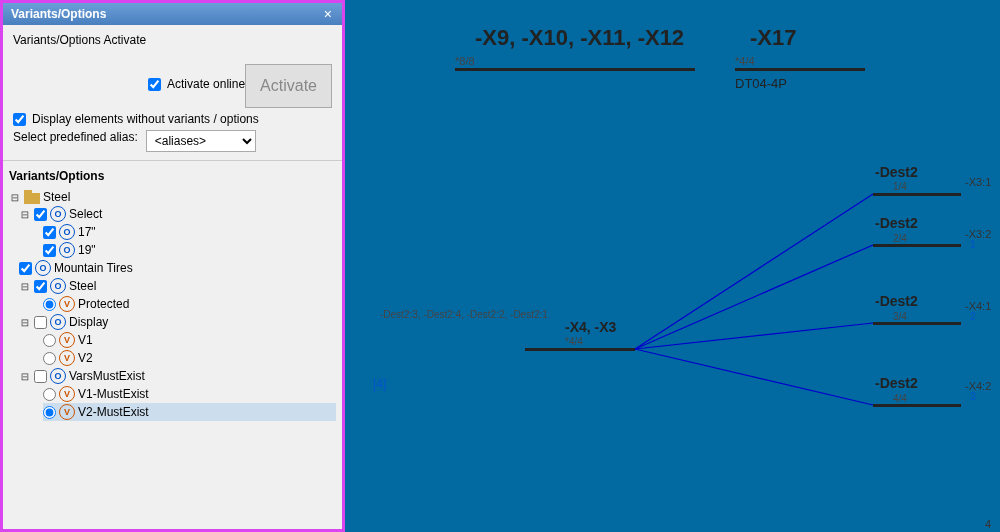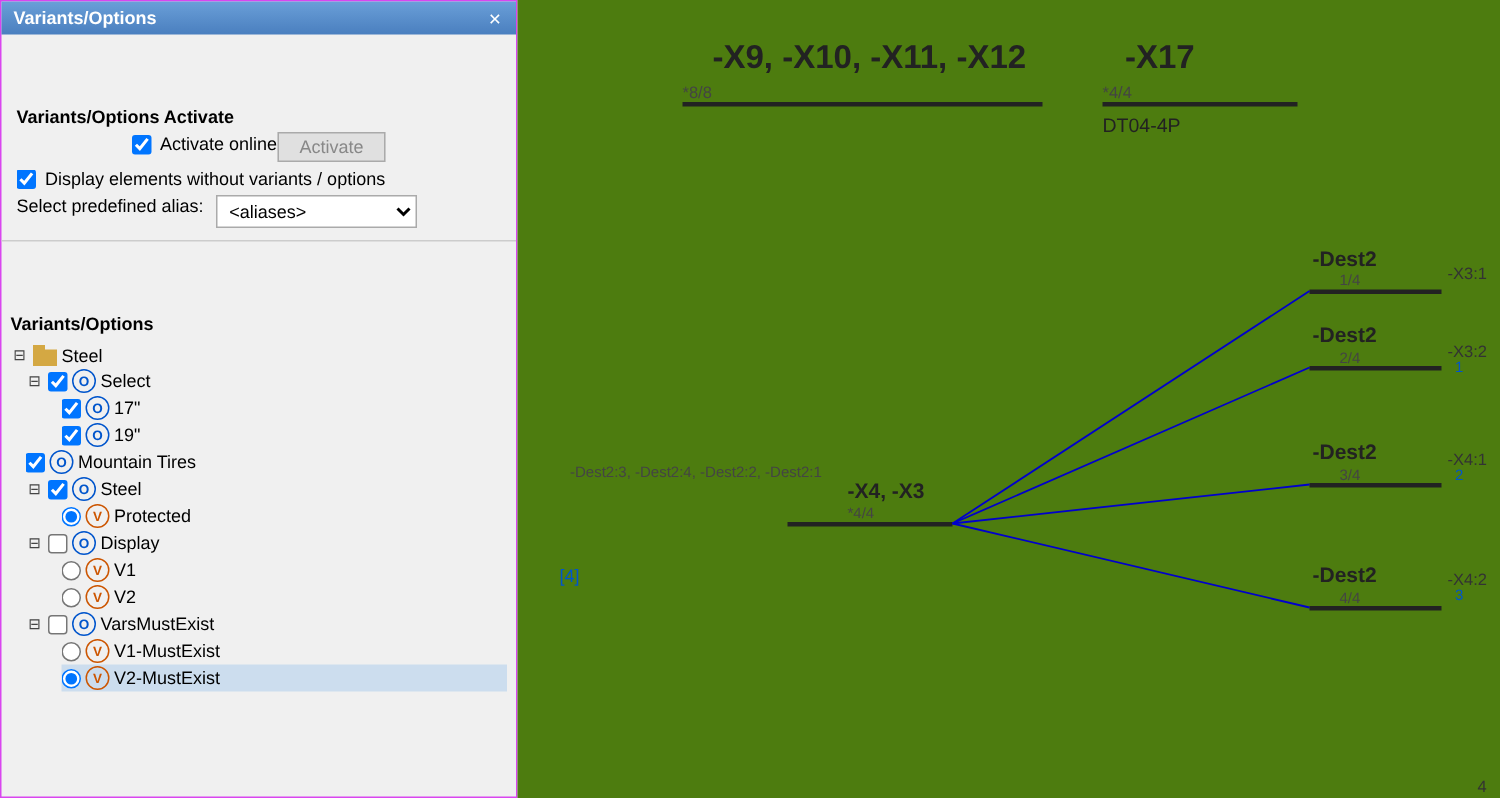--- a/index.html
+++ b/index.html
@@ -11,25 +11,24 @@
       width: 1000px;
       height: 532px;
       overflow: hidden;
     }
 
     
     .left-panel {
       width: 345px;
       min-width: 345px;
       background: #f0f0f0;
-      border: 1px solid #d946ef;
+      border: 3px solid #d946ef;
       display: flex;
       flex-direction: column;
       height: 532px;
-      gap: 40px;
     }
 
     .panel-titlebar {
       background: linear-gradient(to bottom, #6a9fd8, #4a7fbf);
       color: white;
       padding: 4px 8px;
       display: flex;
       justify-content: space-between;
       align-items: center;
       font-size: 12px;
@@ -45,61 +44,61 @@
       line-height: 1;
       padding: 0 2px;
     }
 
     .panel-section {
       padding: 8px 10px;
       border-bottom: 1px solid #ccc;
     }
 
     .section-title {
-      font-weight: bold;
-      margin-bottom: 3px;
+      font-weight: normal;
+      margin-bottom: 17px;
       font-size: 12px;
     }
 
     .checkbox-row {
       display: flex;
       align-items: center;
       gap: 6px;
       margin-bottom: 4px;
     }
 
     .activate-row {
       display: flex;
       align-items: center;
-      justify-content: center;
+      justify-content: flex-end;
       margin-bottom: 4px;
     }
 
     .activate-btn {
       background: #e0e0e0;
       border: 1px solid #aaa;
-      padding: 2px 14px;
-      font-size: 12px;
+      padding: 12px 14px;
+      font-size: 16px;
       cursor: pointer;
       color: #888;
     }
 
     .alias-row {
       display: flex;
       align-items: flex-start;
       gap: 8px;
       margin-top: 4px;
     }
 
     .alias-select {
       border: 1px solid #aaa;
       background: white;
       padding: 2px 4px;
       font-size: 12px;
-      width: 134px;
+      width: 110px;
     }
 
     
     .tree-section {
       padding: 8px 6px;
       flex: 1;
       overflow-y: auto;
     }
 
     .tree-section-title {
@@ -158,21 +157,21 @@
       font-size: 9px;
       font-weight: bold;
     }
 
     .cb { width: 13px; height: 13px; }
     .rb { width: 13px; height: 13px; }
 
     
     .right-panel {
       flex: 1;
-      background: #4d7c0f;
+      background: #0369a1;
       position: relative;
       overflow: hidden;
     }
 
     .diagram-svg {
       width: 100%;
       height: 100%;
     }
   </style>
 </head>

